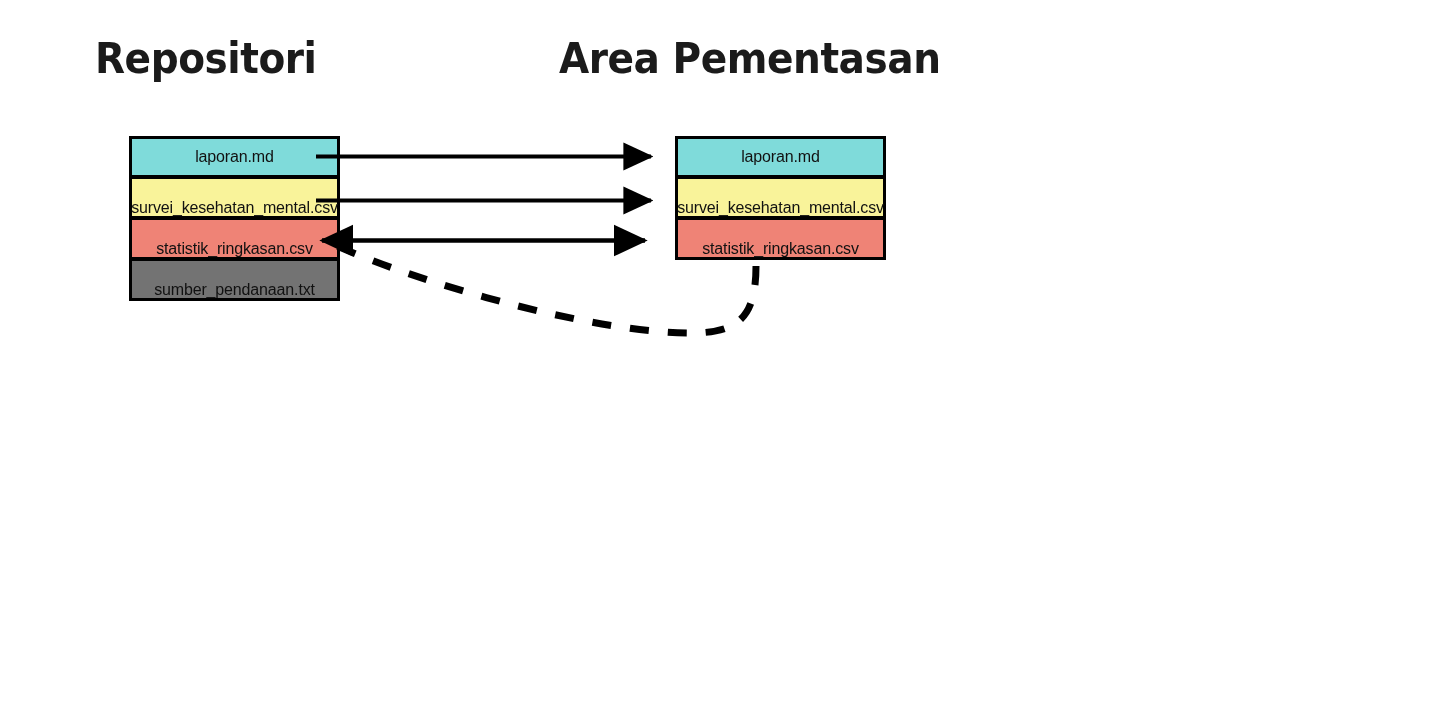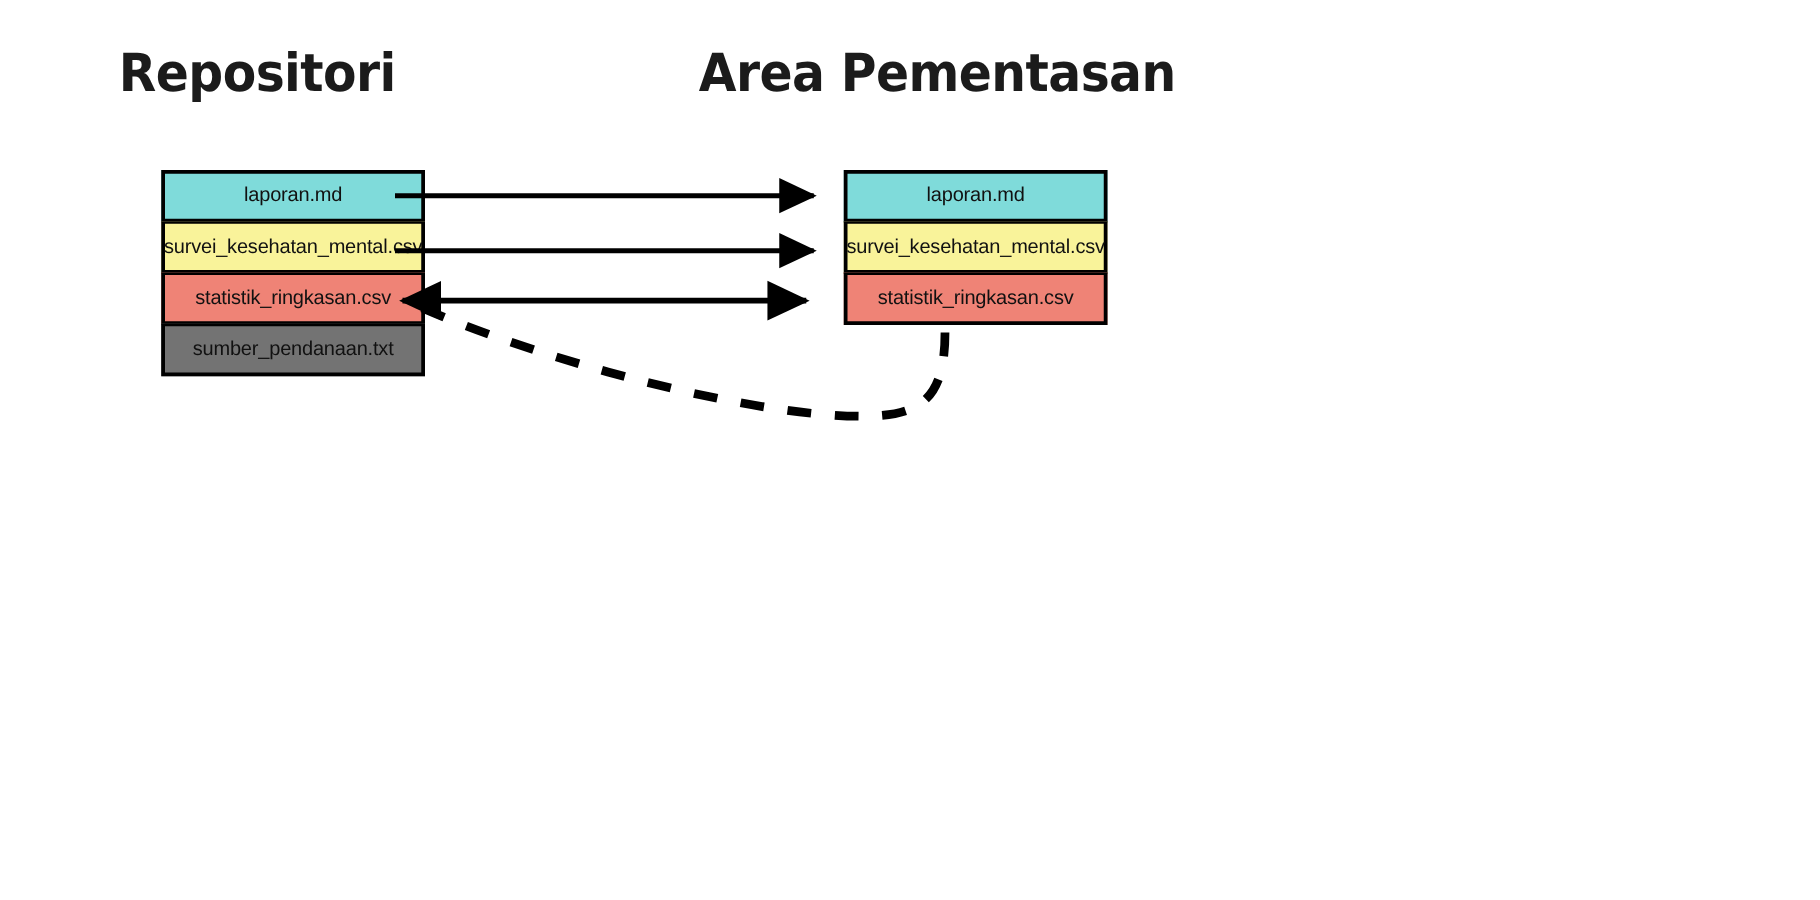--- a/index.html
+++ b/index.html
@@ -57,21 +57,21 @@
     border: 3px solid #000000;
     display: flex;
     align-items: center;
     justify-content: center;
     font-size: 16px;
     line-height: 1;
     color: #111111;
     white-space: nowrap;
     letter-spacing: -0.15px;
   }
-  .file-box + .file-box { border-top-width: 2px; margin-top: -1px; }
+  .file-box + .file-box { border-top-width: 2px; margin-top: -1px; align-items: flex-end; }
 
   
   #edges {
     position: absolute;
     left: 0;
     top: 0;
     width: 1456px;
     height: 720px;
     pointer-events: none;
   }

